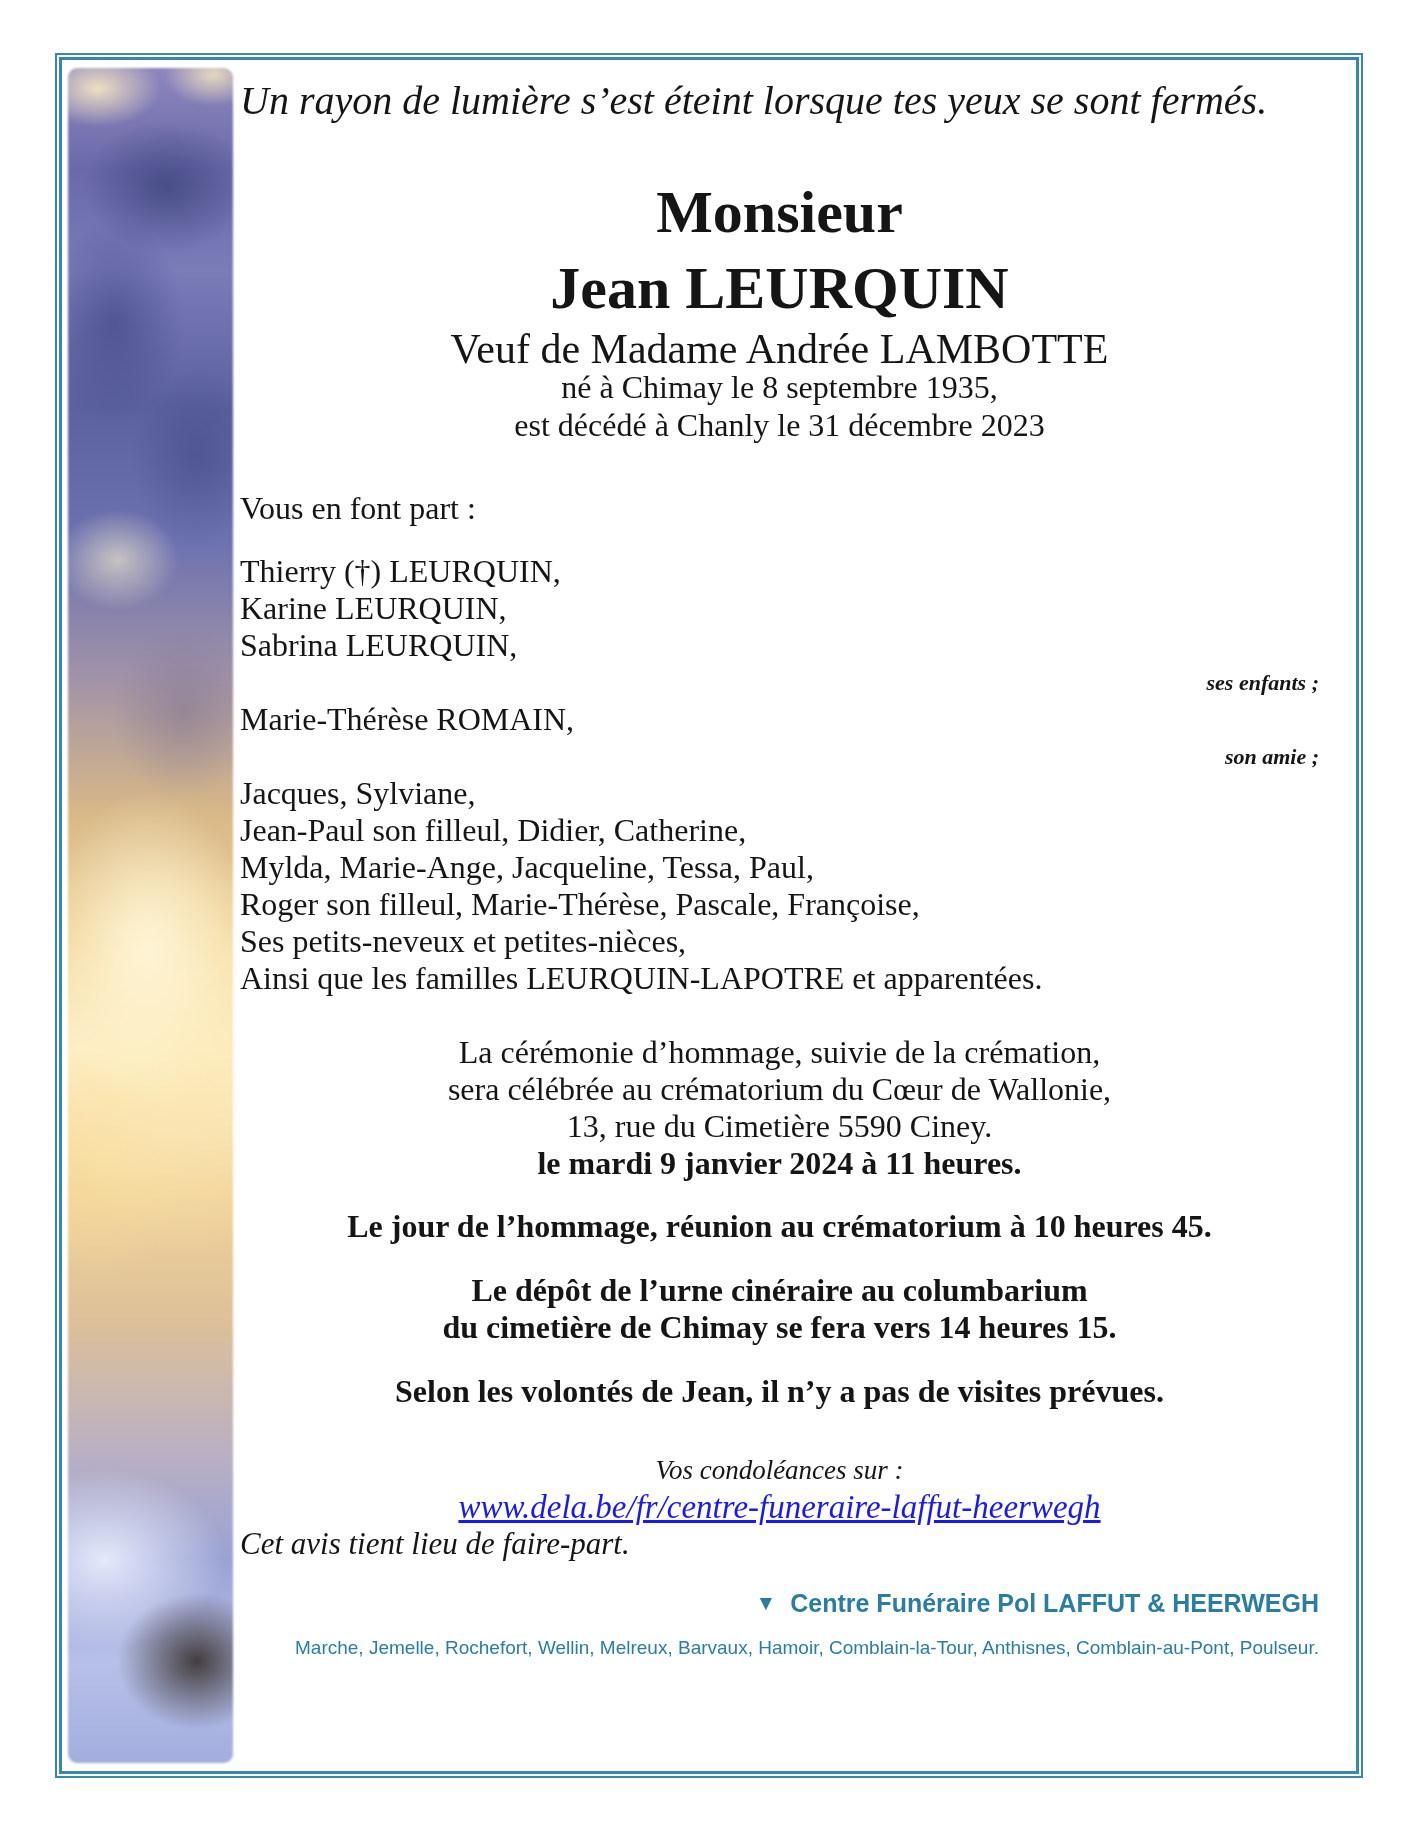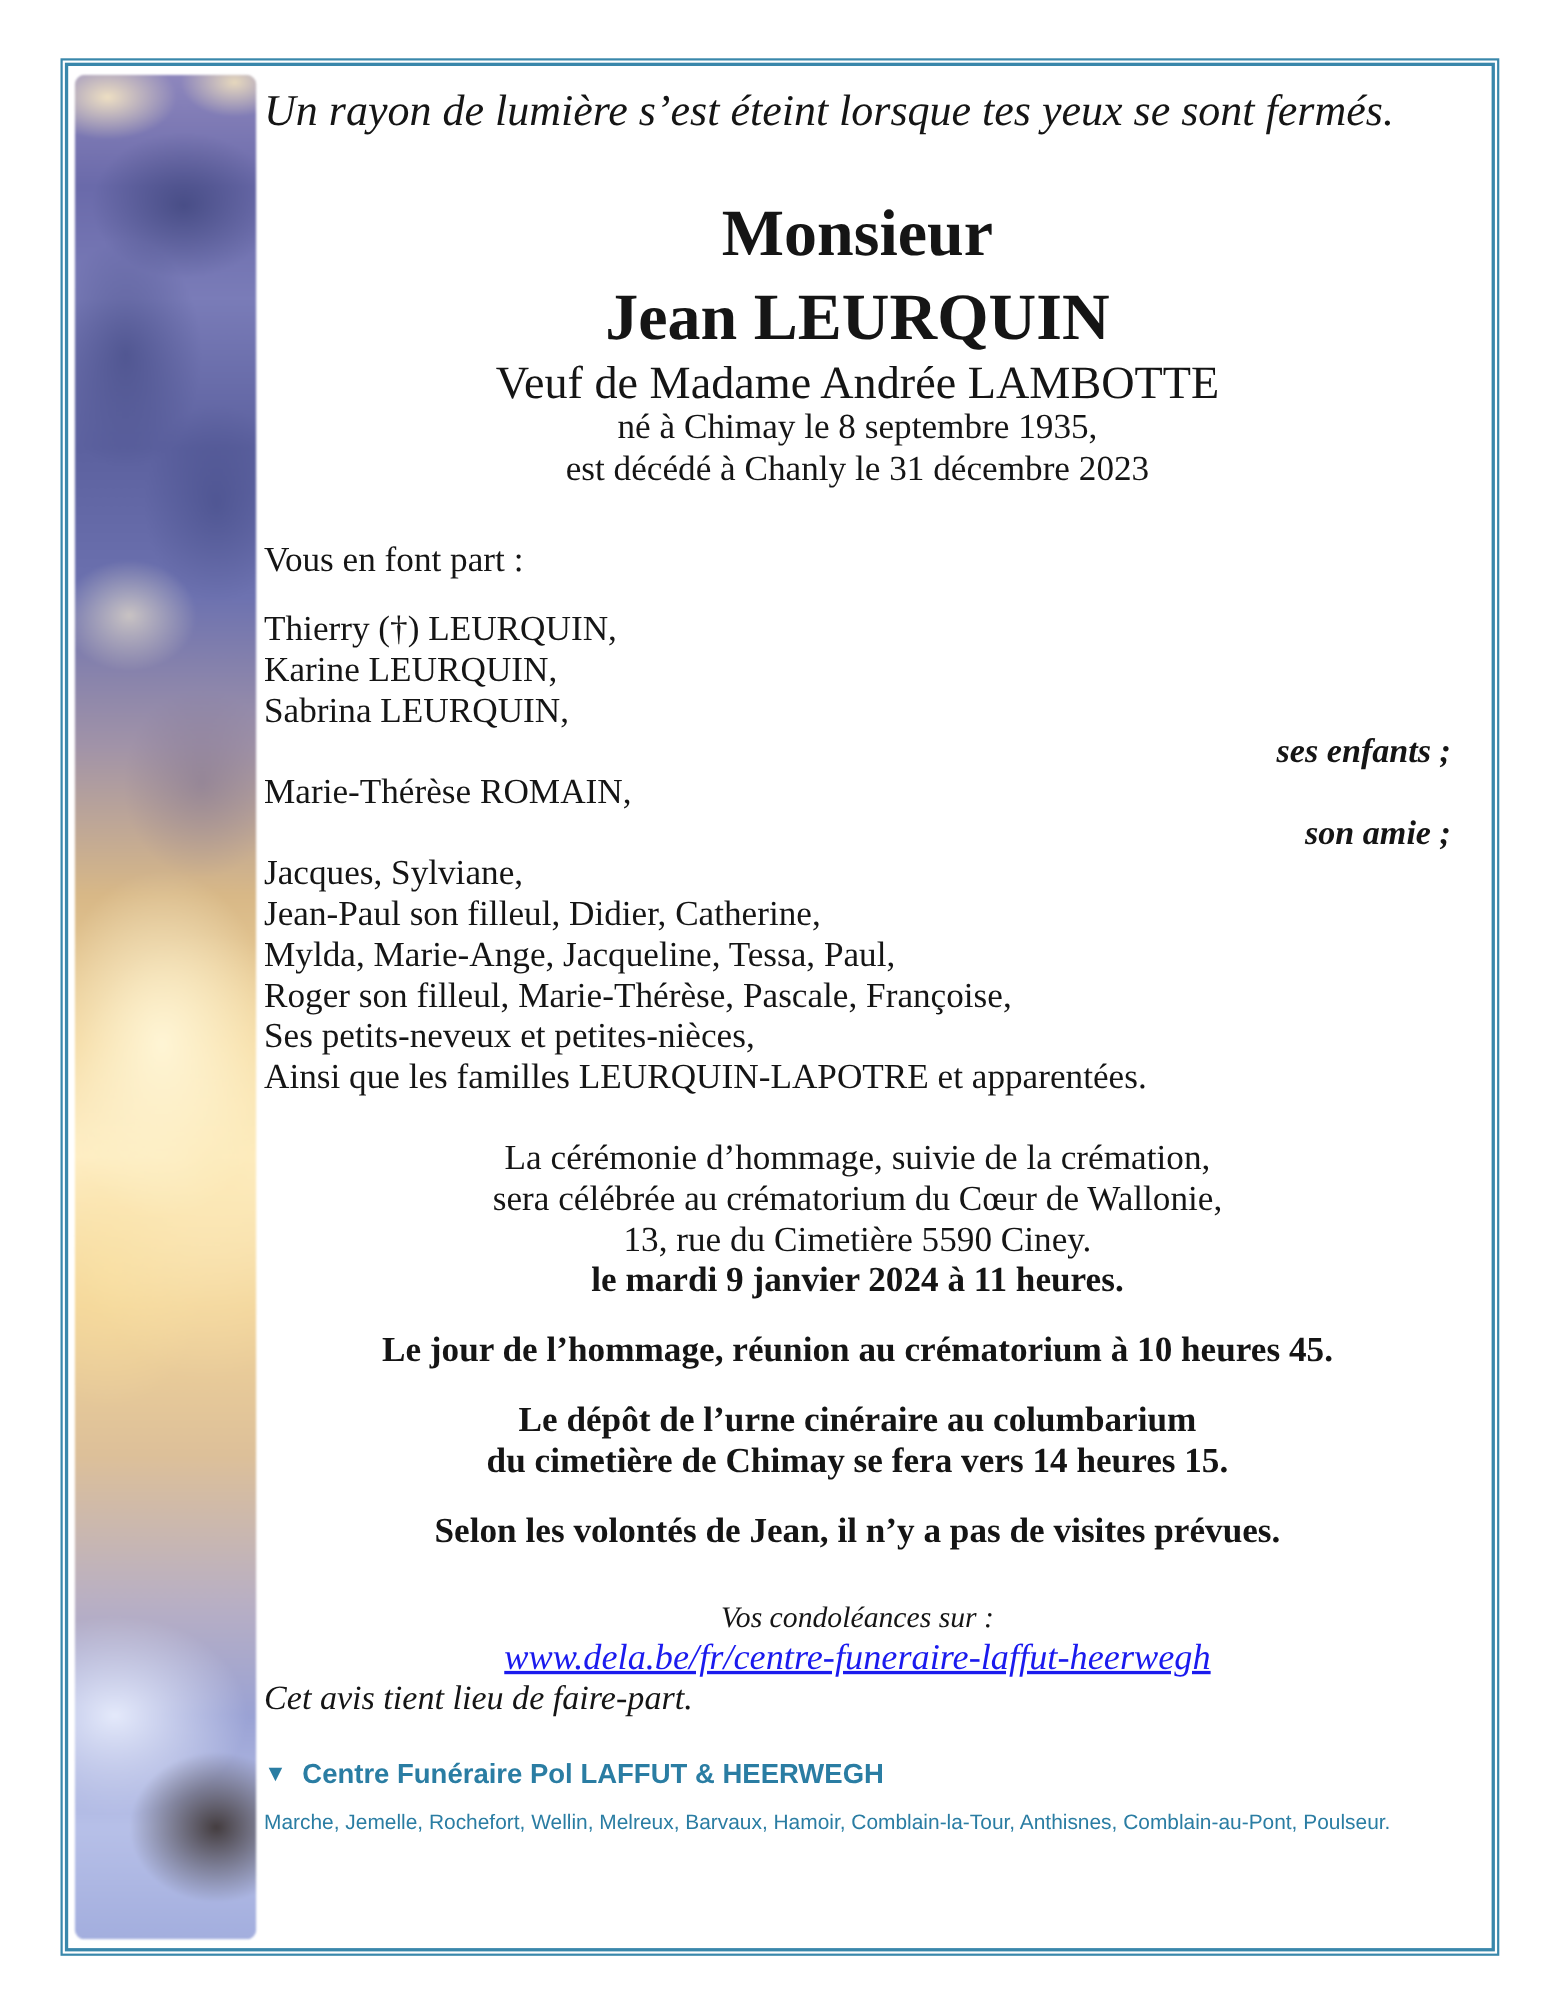--- a/index.html
+++ b/index.html
@@ -45,32 +45,32 @@
   }
   .epigraph{font-style:italic;font-size:40px;line-height:46px;}
   .title{font-weight:bold;font-size:60px;line-height:76px;text-align:center;}
   .title-first{margin-top:50px;}
   .subtitle{font-size:42px;line-height:46px;text-align:center;}
   .dateline{font-size:32px;line-height:38px;text-align:center;}
   .dateline-first{margin-top:-4px;}
   .intro{font-size:32px;line-height:37px;margin-top:46px;}
   .names{margin-top:26px;}
   .line{font-size:32px;line-height:37px;}
-  .right-label{font-size:31px;line-height:37px;text-align:right;font-weight:bold;font-style:italic;}
+  .right-label{font-size:22px;line-height:37px;text-align:right;font-weight:bold;font-style:italic;}
   .center{text-align:center;}
   .bold{font-weight:bold;}
   .ceremony{margin-top:37px;}
   .meeting{margin-top:26px;}
   .urn{margin-top:27px;}
   .visits{margin-top:27px;}
   .condolence-label{margin-top:42px;font-style:italic;font-size:27px;line-height:37px;text-align:center;}
   .link-line{font-size:33px;line-height:37px;text-align:center;}
   .link-line a{color:var(--link);font-style:italic;text-decoration:underline;}
   .notice{font-style:italic;font-size:31px;line-height:36px;}
-  .footer{margin-top:36px;font-family:"Liberation Sans","DejaVu Sans",sans-serif;color:var(--footer-teal);text-align:left;}
+  .footer{margin-top:26px;font-family:"Liberation Sans","DejaVu Sans",sans-serif;color:var(--footer-teal);text-align:right;}
   .footer-company{font-size:25px;line-height:30px;font-weight:600;}
   .footer-company .tri{font-size:21px;margin-right:14px;position:relative;top:-2px;}
   .footer-cities{margin-top:16px;font-size:19px;line-height:24px;}
   .footer-phone{margin-top:12px;font-size:18px;line-height:22px;}
 </style>
 </head>
 <body>
 
 <div>
 

